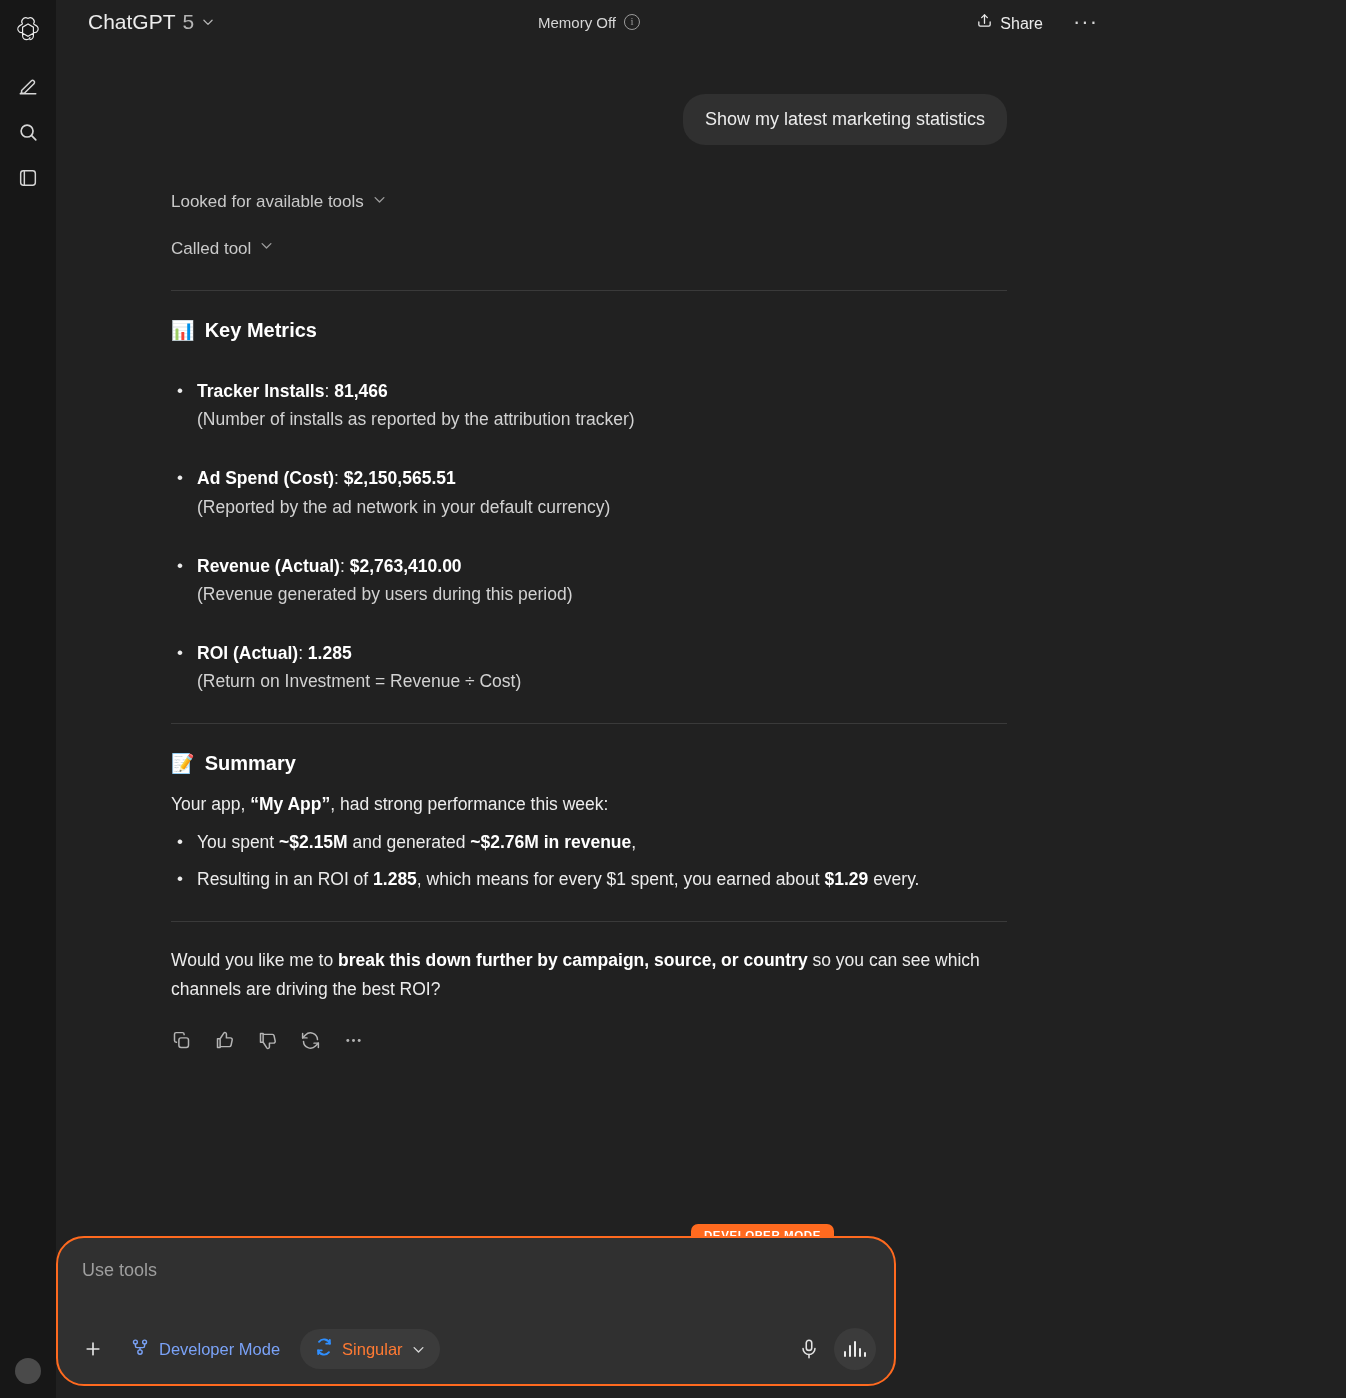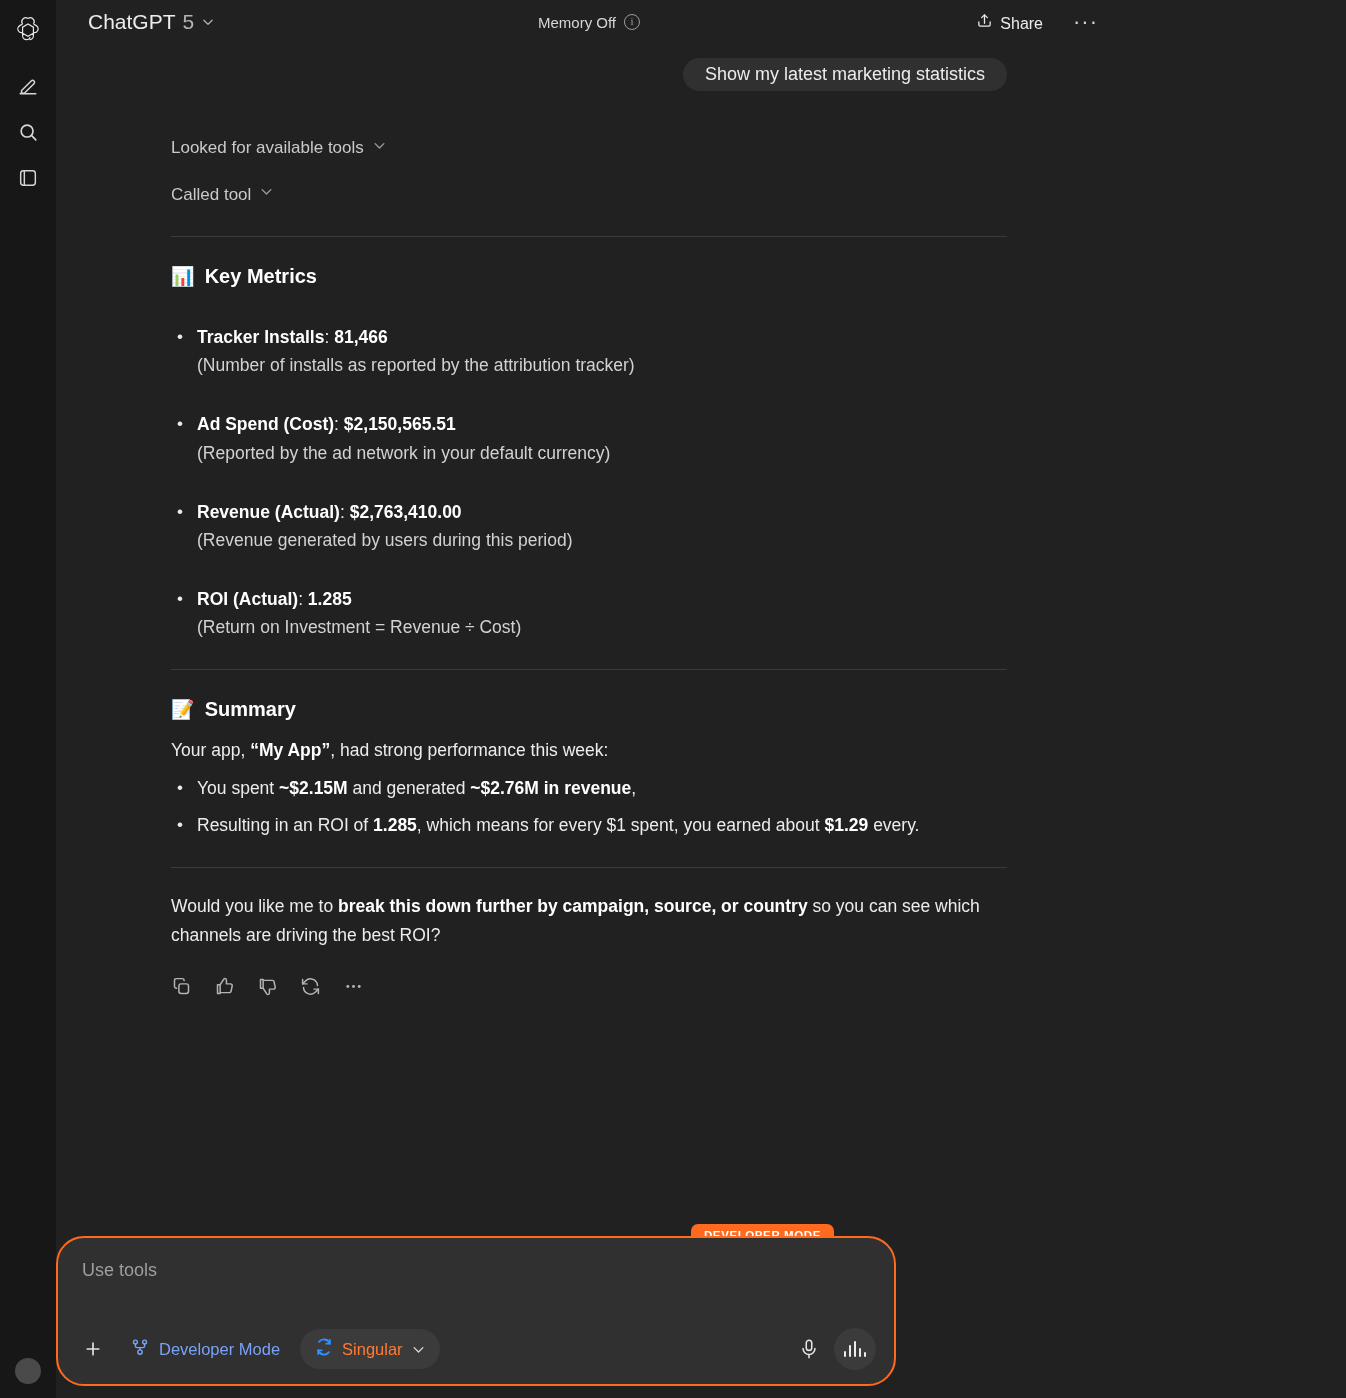--- a/index.html
+++ b/index.html
@@ -81,24 +81,25 @@
   .convo {
     padding: 14px 0 0 0;
     width: 100%;
   }
   .thread { width: 836px; margin: 0 auto; padding-left: 0; }
 
   .user-row { display: flex; justify-content: flex-end; margin-bottom: 44px; }
   .user-bubble {
     background: #303030;
     border-radius: 22px;
-    padding: 4px 22px;
+    padding: 13px 22px;
     font-size: 18px;
     max-width: 600px;
     line-height: 1.4;
+    margin-top: 36px;
   }
 
   .assistant { font-size: 17.5px; line-height: 1.55; color: #ececec; }
 
   .tool-line {
     display: flex; align-items: center; gap: 8px;
     color: #c9c9c9; font-size: 17px;
     margin-bottom: 20px; cursor: pointer; width: fit-content;
   }
   .tool-line .chev-s { color: #9b9b9b; font-size: 13px; }

